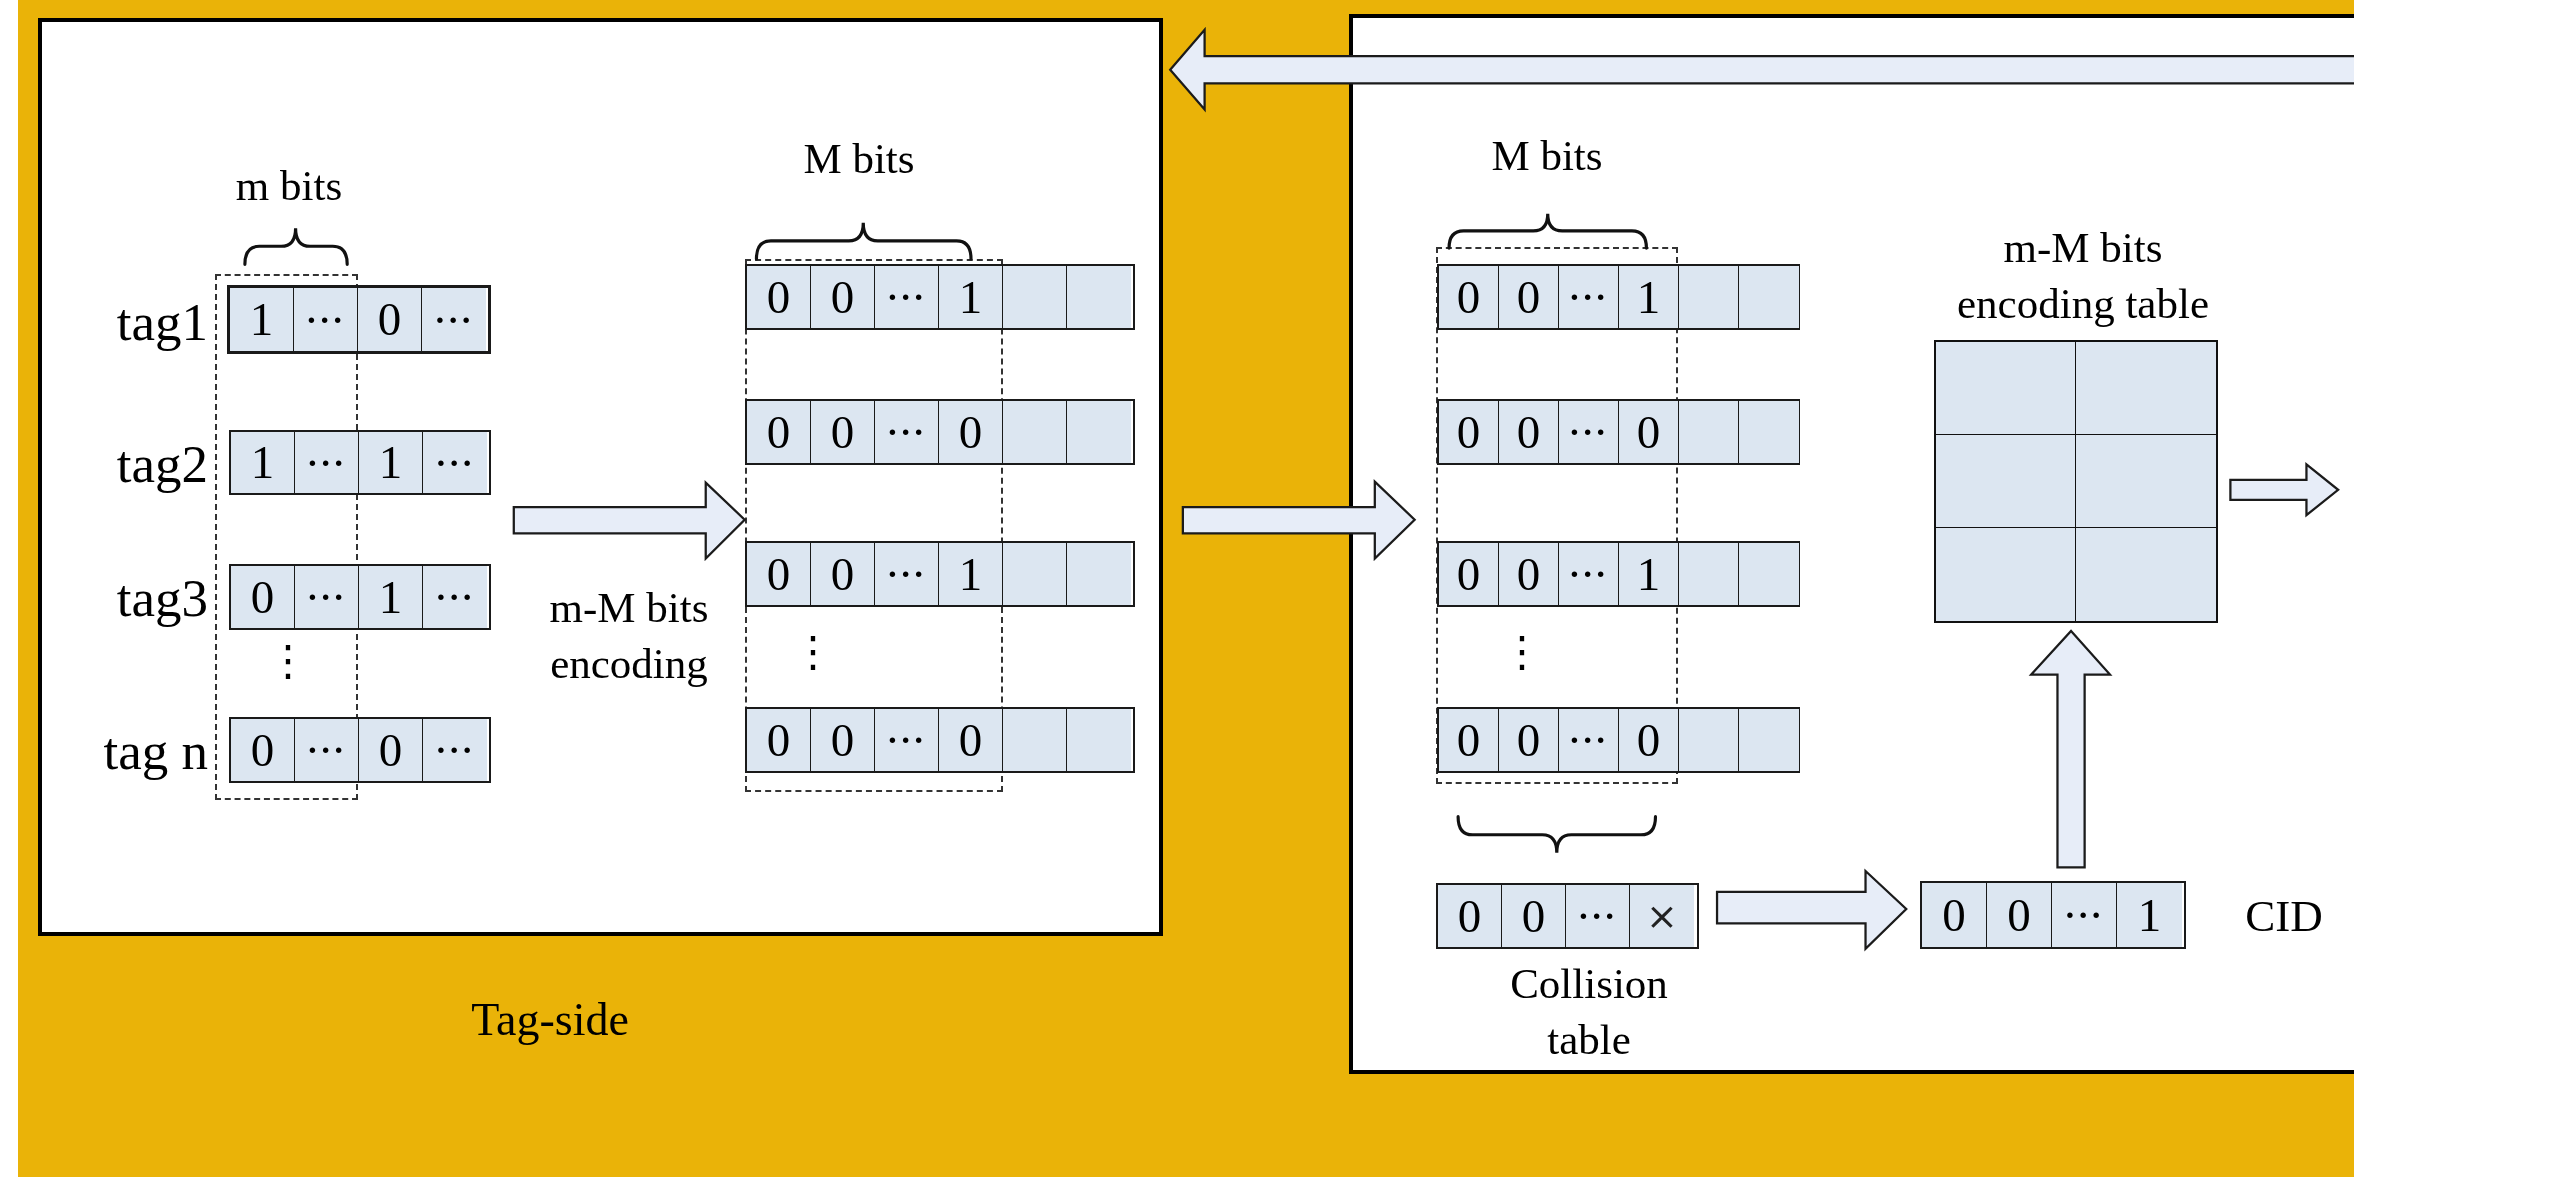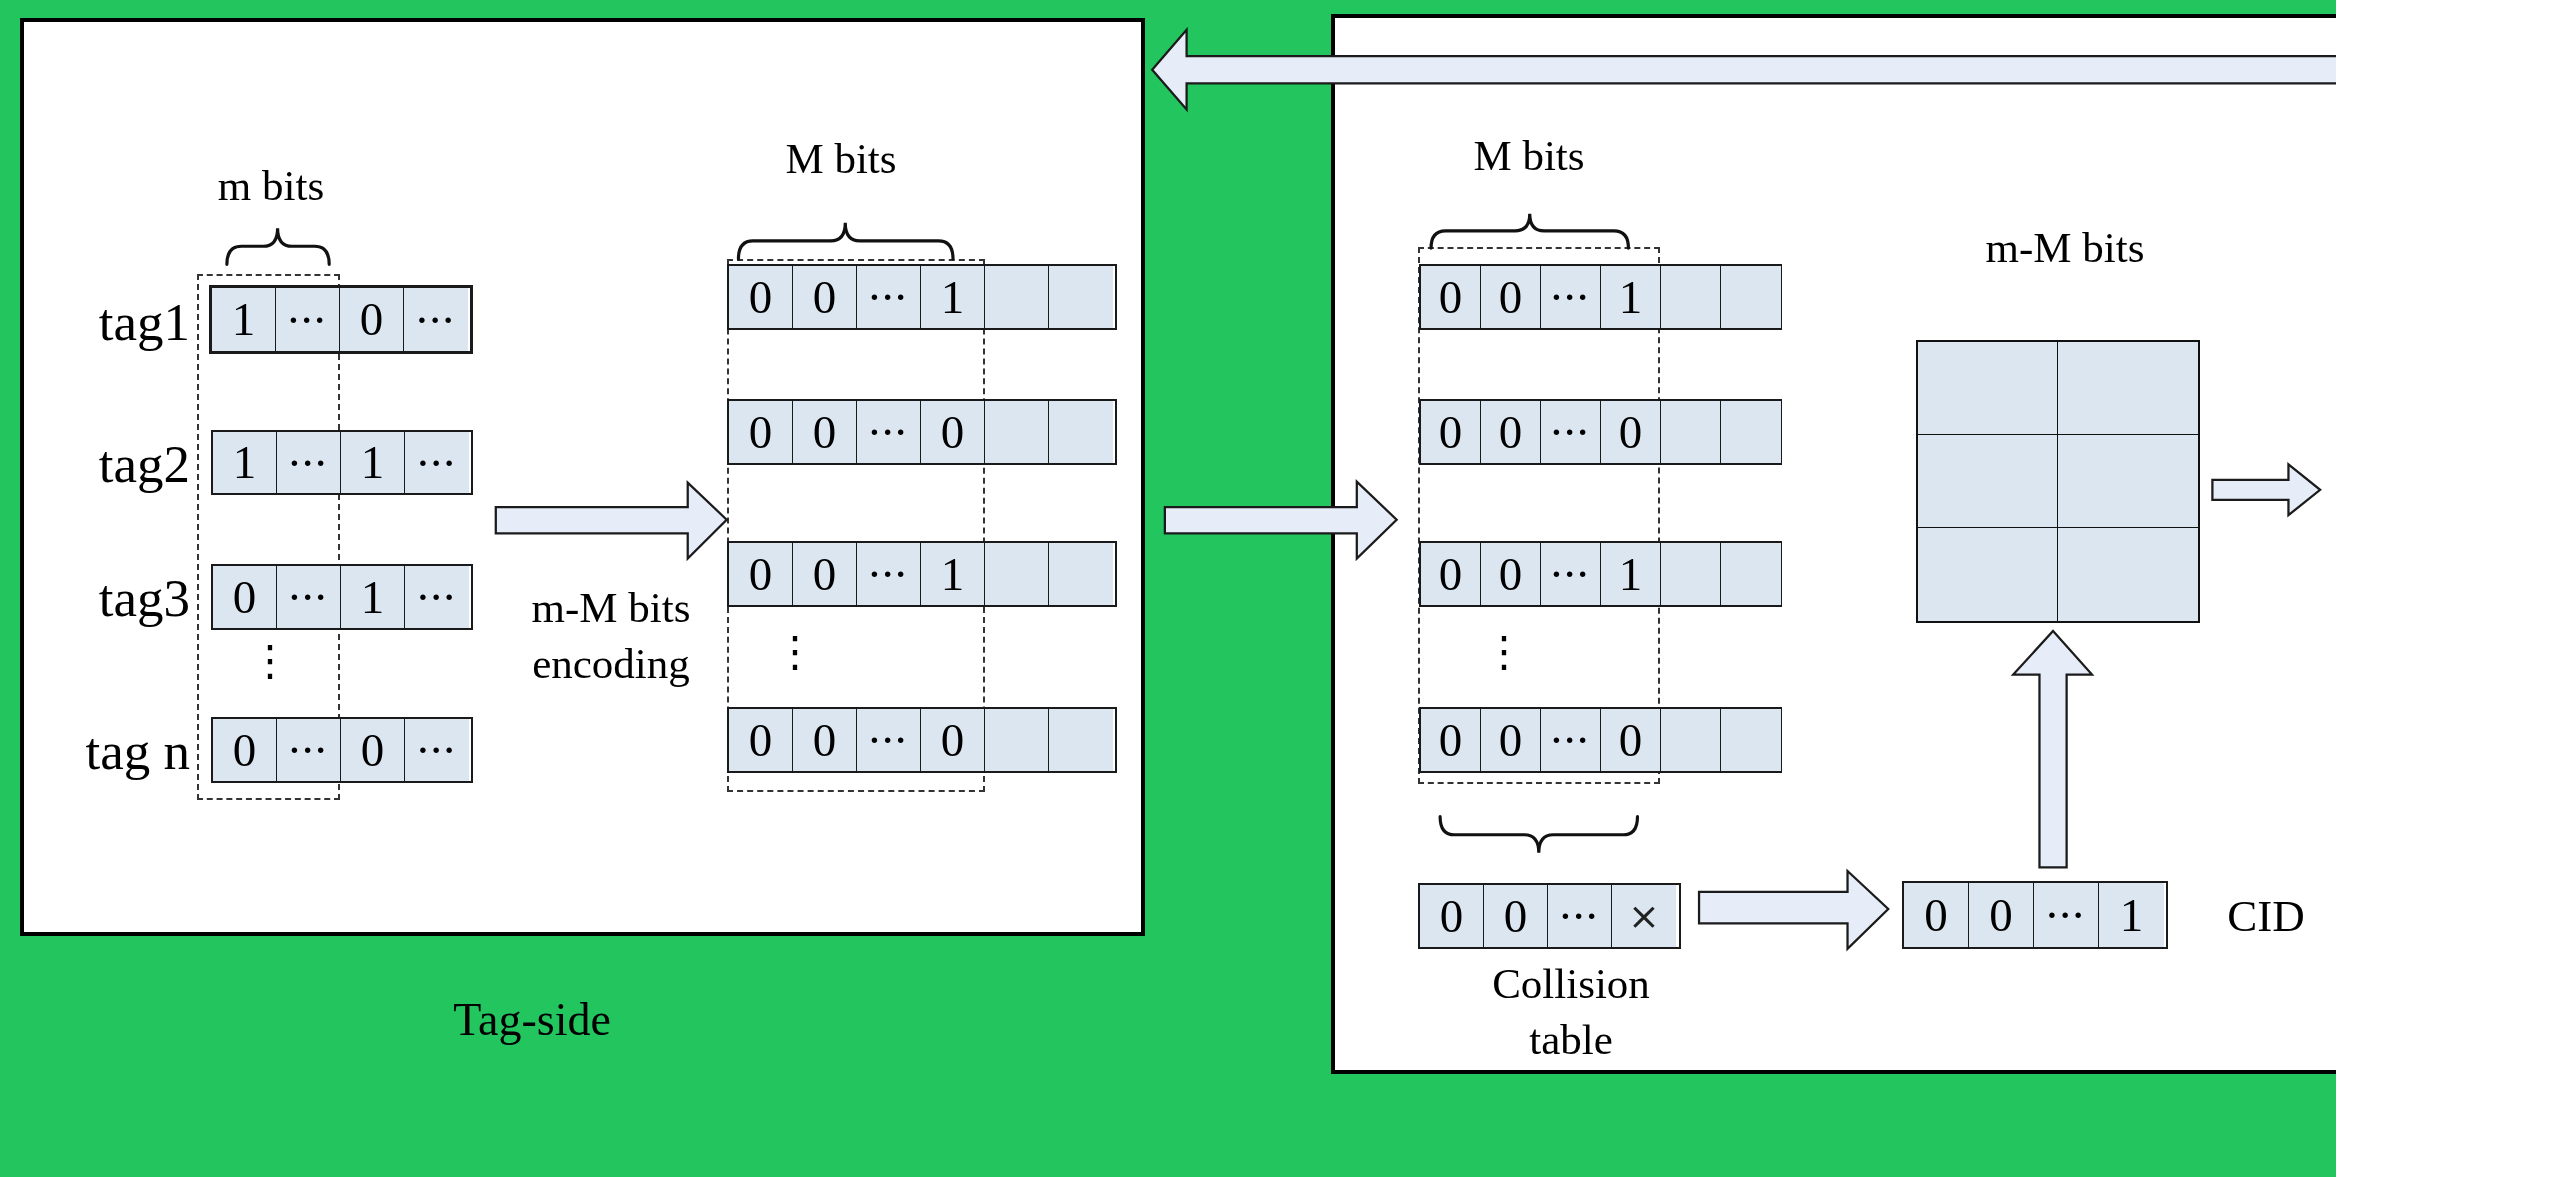--- a/index.html
+++ b/index.html
@@ -1,18 +1,18 @@
 <!DOCTYPE html>
 <html style="font-size:14.5px"><head>
 <meta charset="utf-8">
 <style>
   html,body{margin:0;padding:0;background:#fff;}
   #stage{
-    position:relative;width:2336px;height:1177px;background:#22c55e;overflow:hidden;
-    font-family:"Liberation Serif","DejaVu Serif",serif;color:#000;
+    position:relative;width:2336px;height:1177px;background:#eab308;overflow:hidden;
+    font-family:"Liberation Serif","DejaVu Serif",serif;color:#000;margin-left:18px;
   }
   .box{position:absolute;border:4.5px solid #000;box-sizing:border-box;background:#fff;}
   .dashed{position:absolute;border:2.3px dashed #333;box-sizing:border-box;}
   .row{position:absolute;display:flex;border:2.3px solid #1a1a1a;box-sizing:border-box;background:#fff;}
   .row.thick{border-width:3.6px;}
   .row.heavy{border-width:2.7px;}
   .cell{flex:0 0 var(--cw);height:100%;box-sizing:border-box;border-right:1.8px solid #1a1a1a;
         background:#dce6f1;display:flex;align-items:center;justify-content:center;
         font-size:47px;line-height:1;}
   .cell:last-child{border-right:none;}
@@ -120,20 +120,21 @@
       <span class="cell"></span>
     </div>
 
   <div class="vdots" style="left:270px;top:640px;">⋮</div>
   <div class="vdots" style="left:795px;top:631px;">⋮</div>
   <div class="vdots" style="left:1504px;top:631px;">⋮</div>
 
   <div class="lbl" style="left:1529px;top:129px;">M bits</div>
   <div class="lbl two" style="left:2065px;top:220px;">
     <div>m-M bits</div>
+    <div>encoding table</div>
   </div>
   <div class="lbl two" style="left:1571px;top:956px;">
     <div>Collision</div>
     <div>table</div>
   </div>
   <div class="lbl" style="left:2266px;top:888px;font-size:45px;">CID</div>
 
   <div class="row" style="left:1419px;top:264px;width:363px;height:66px;--cw:60px;">
       <span class="cell">0</span>
       <span class="cell">0</span>

